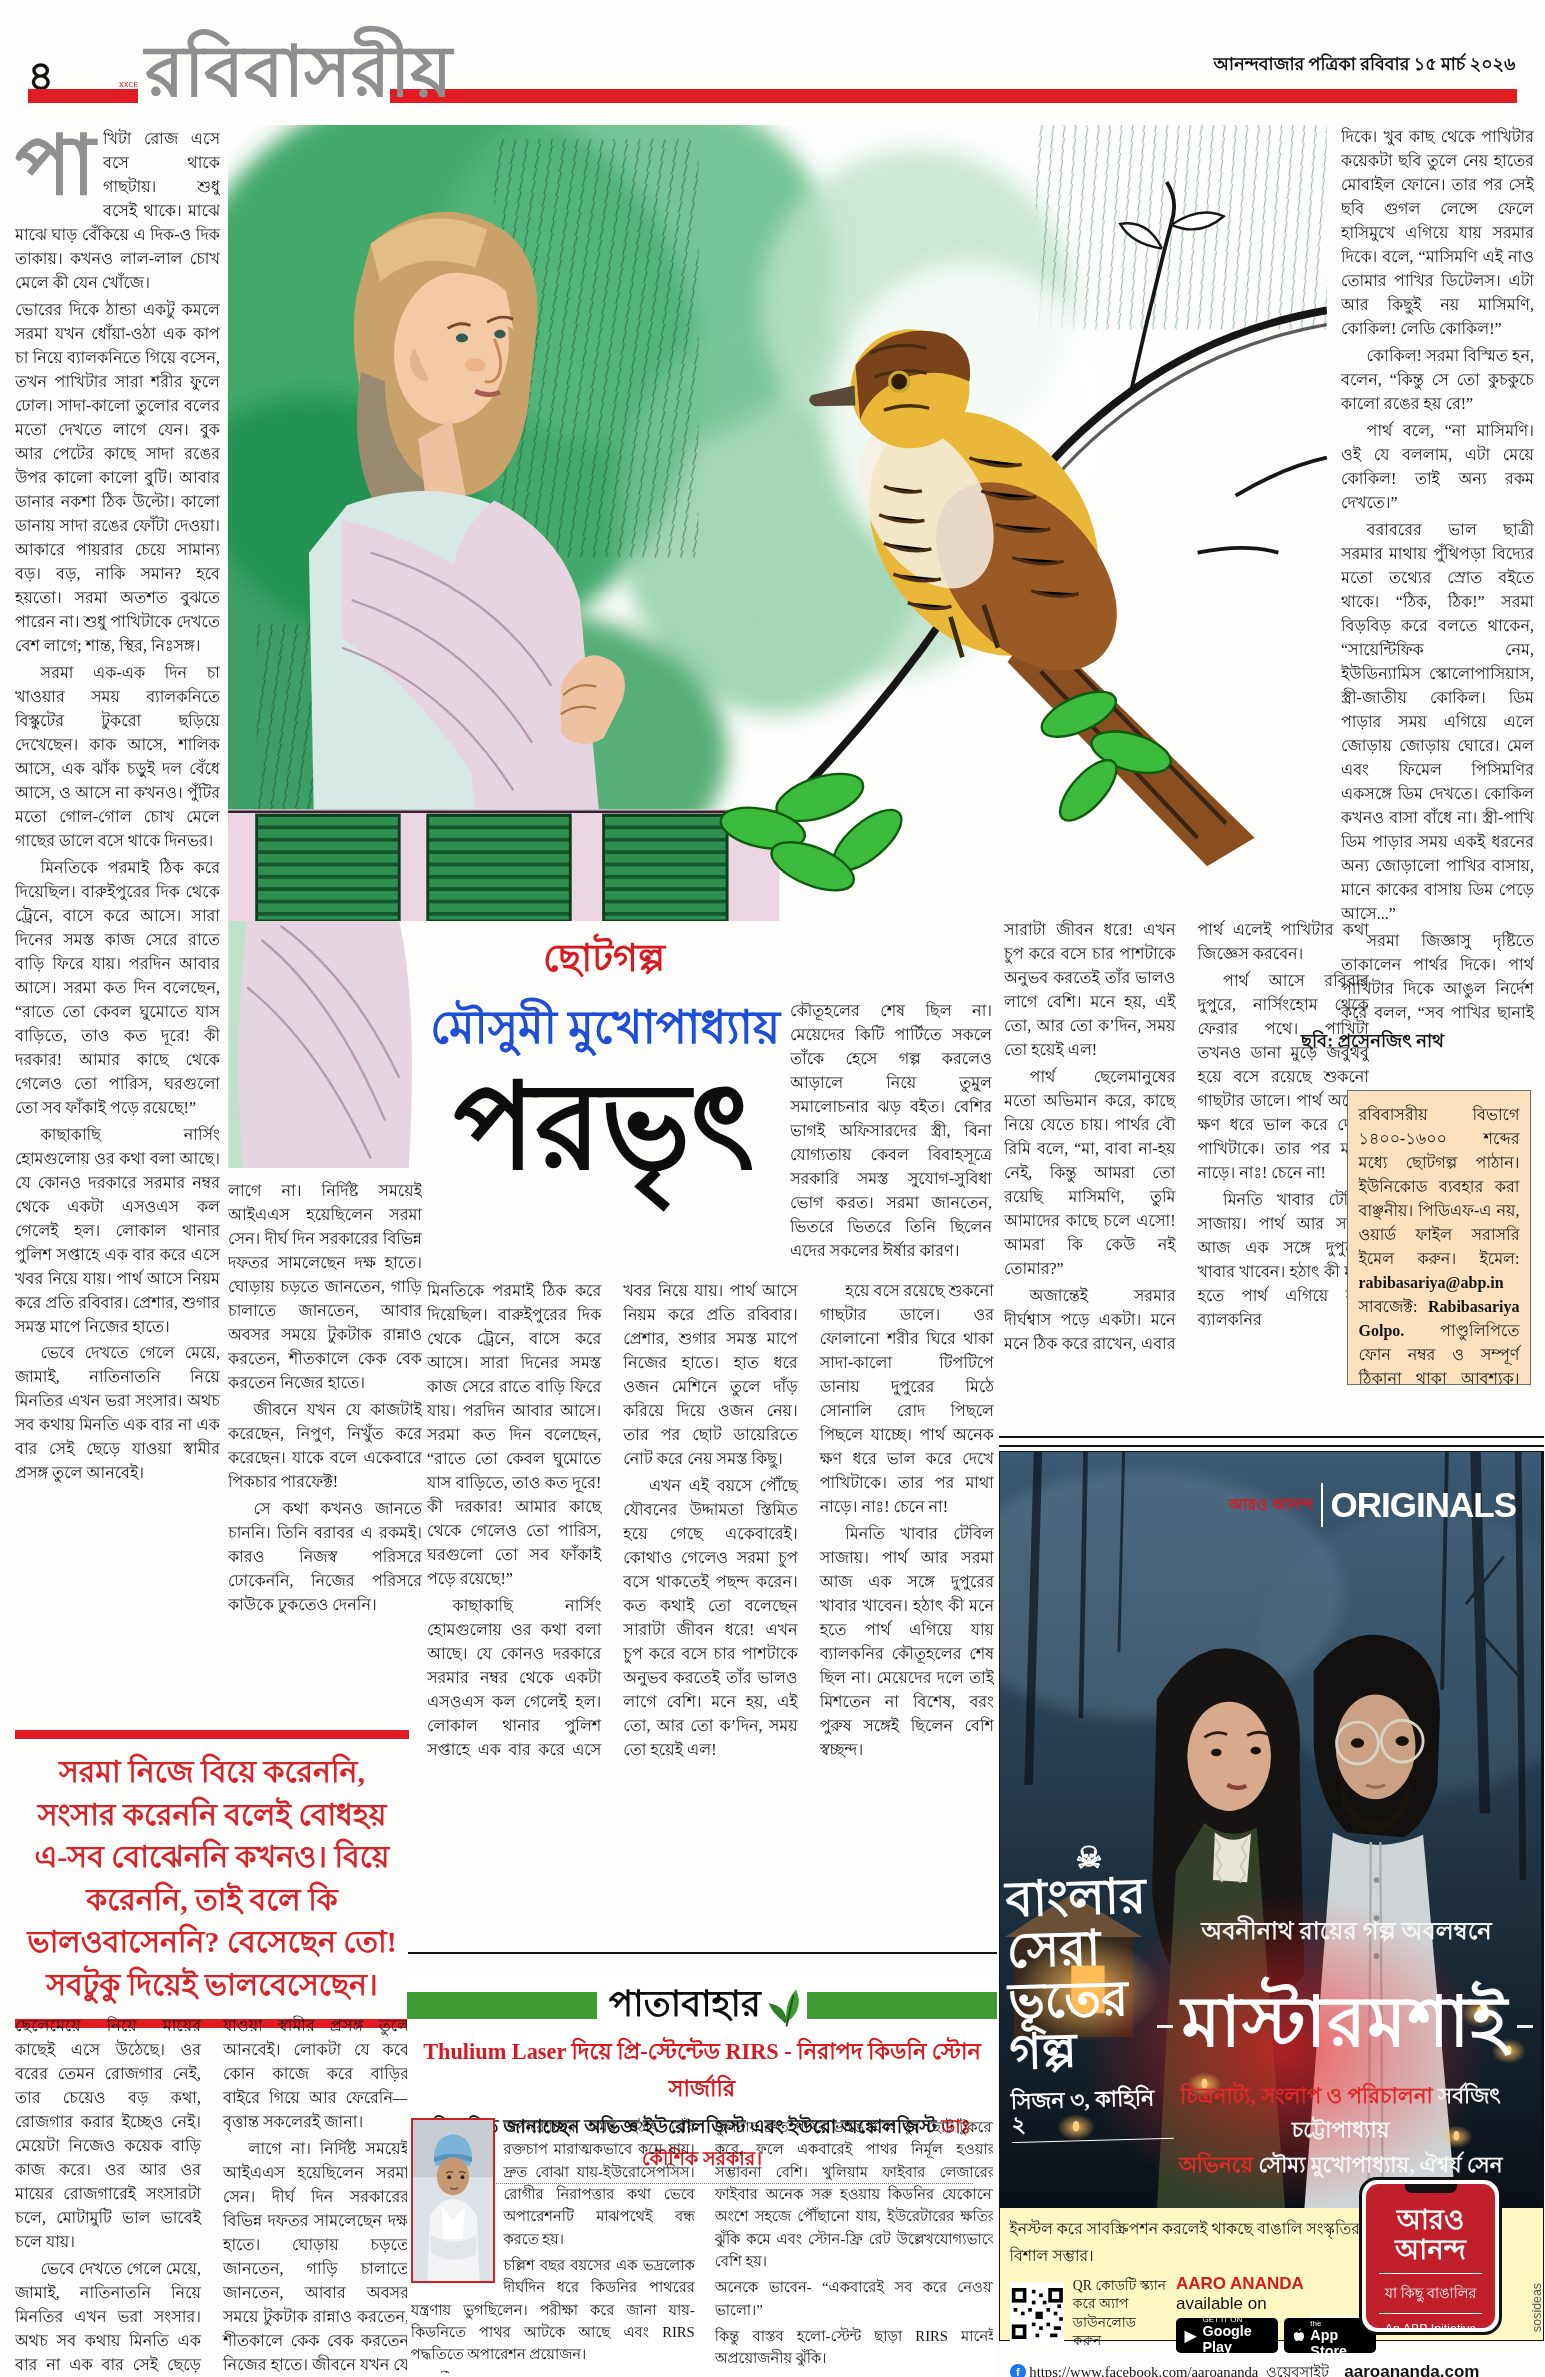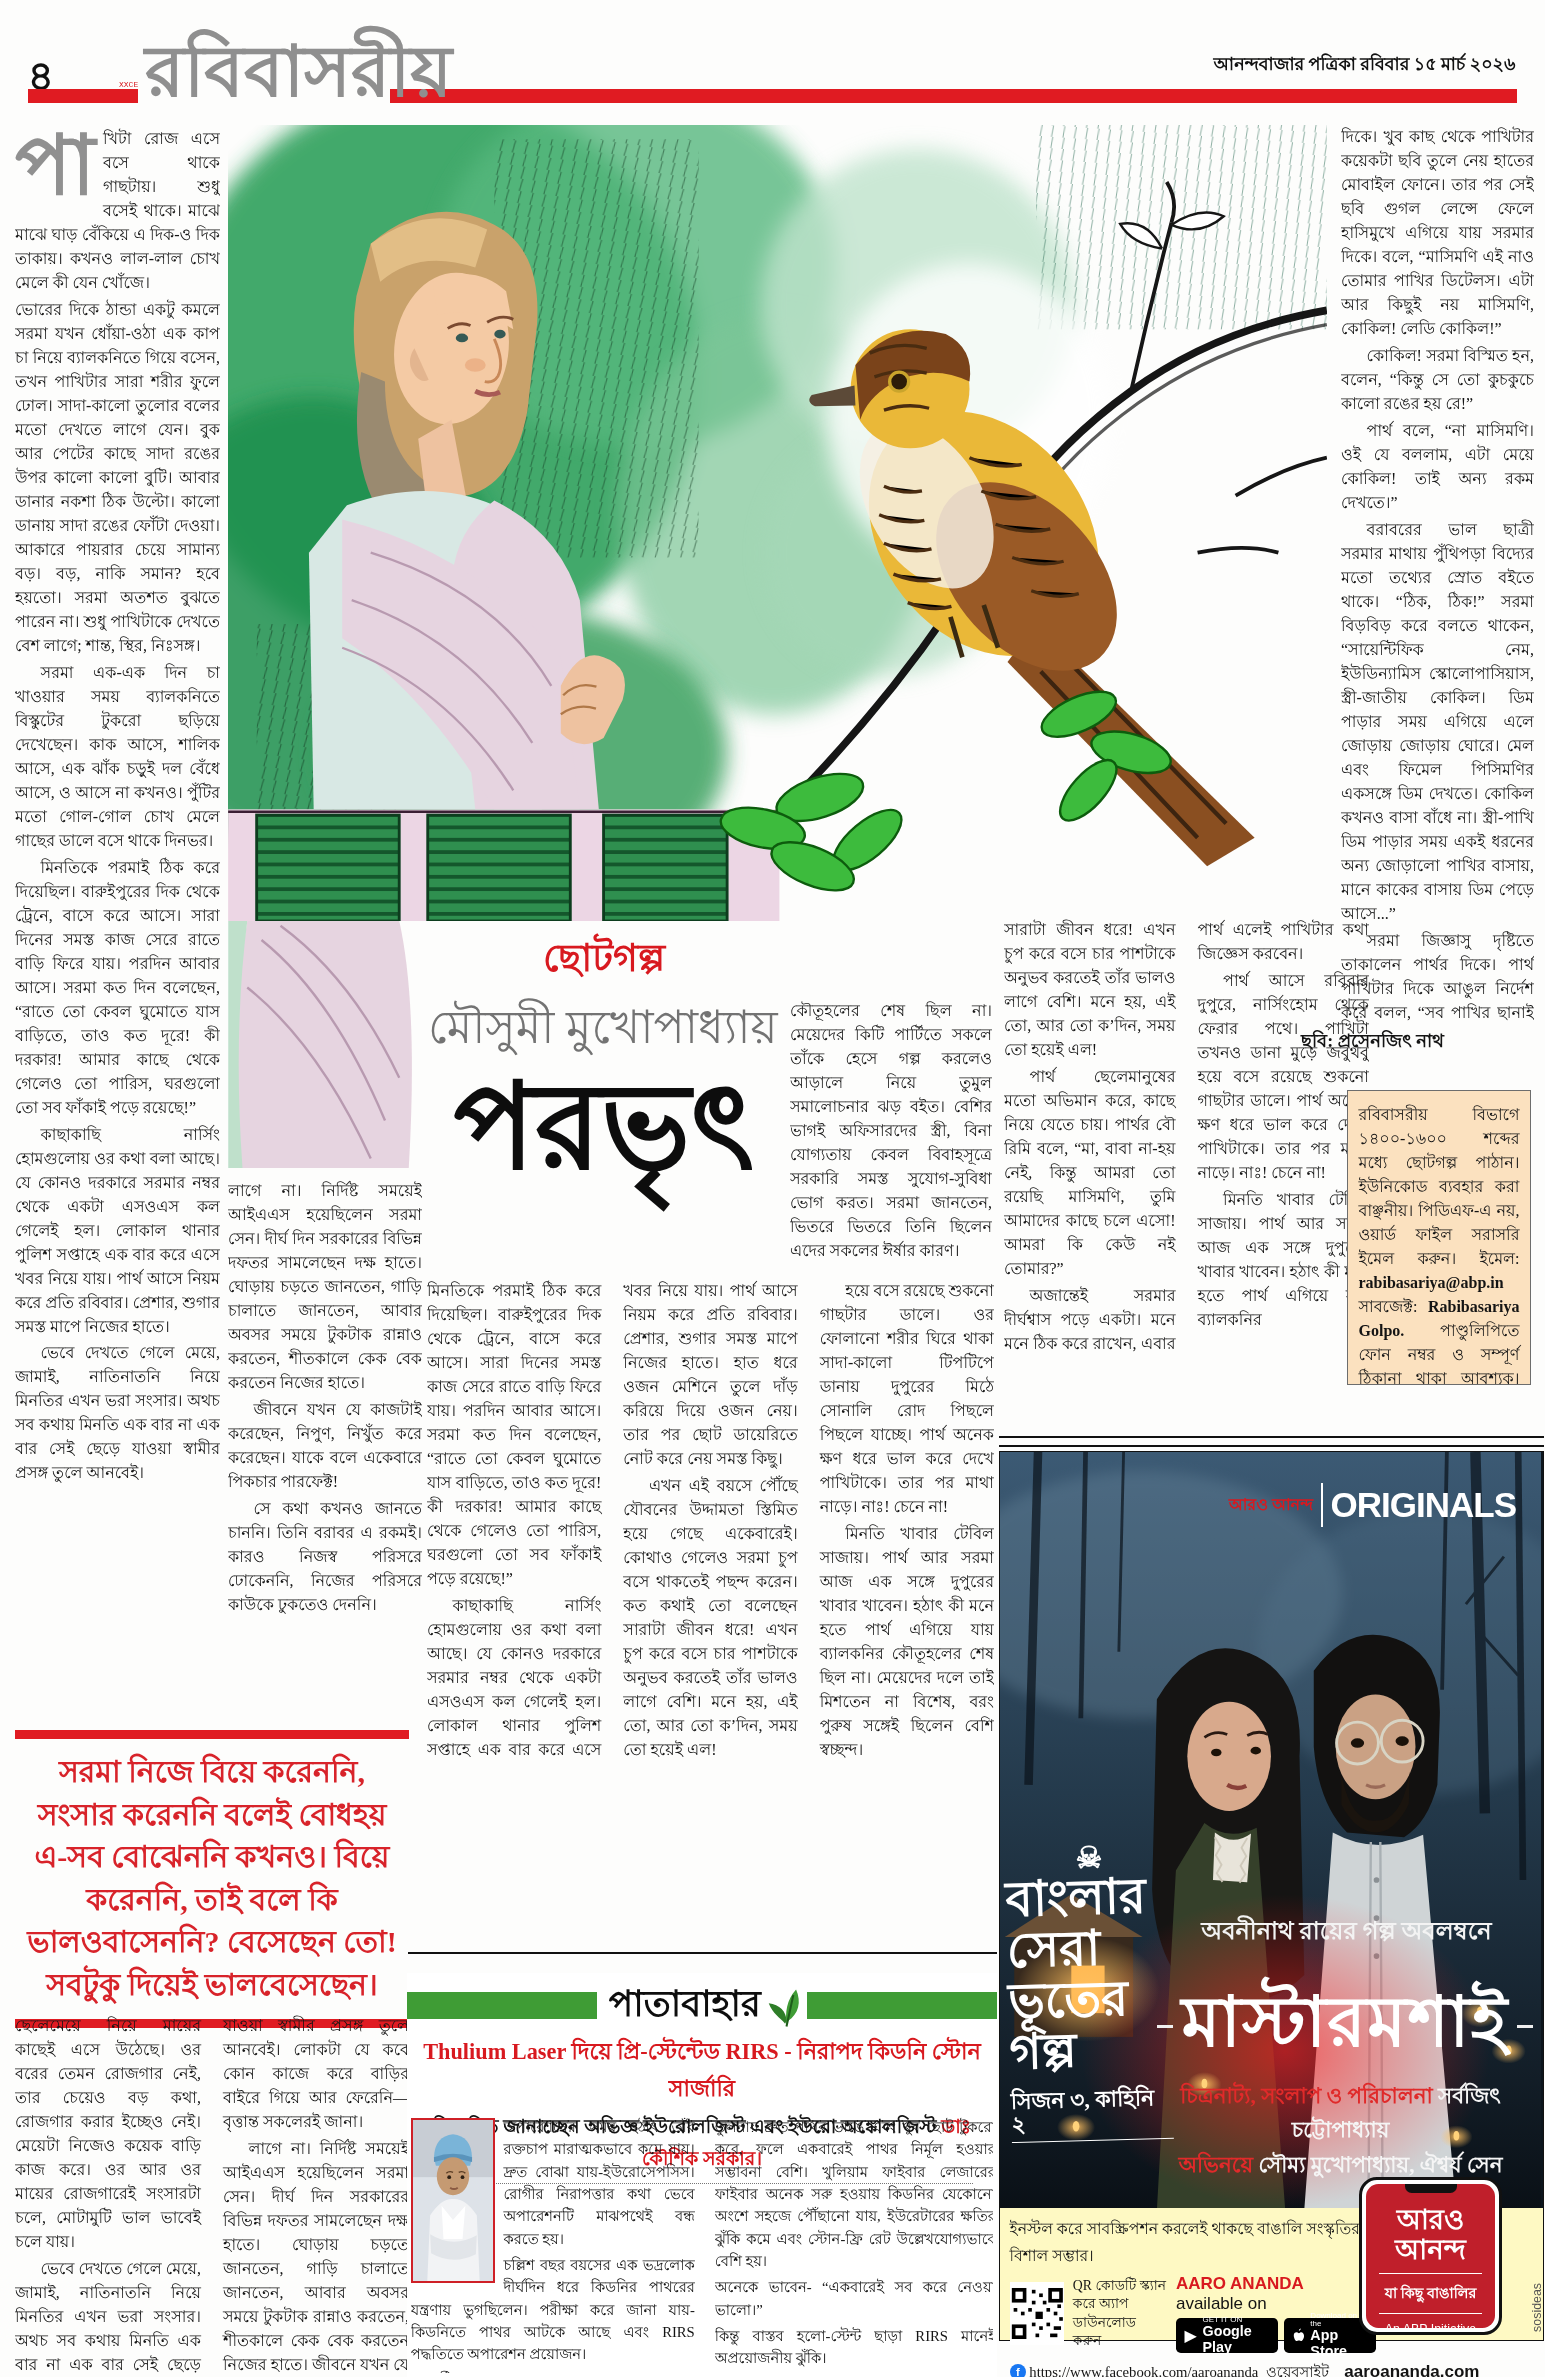--- a/index.html
+++ b/index.html
@@ -14,21 +14,21 @@
   
   .pageno{font-size:41px;font-weight:bold;color:#111;}
   .redband{position:absolute;left:27.6px;right:27.6px;top:89px;height:14.3px;background:#e01b22;}
   .mast-back{position:absolute;left:138px;top:28.5px;width:252px;height:90px;background:#fdfdfc;}
   .masthead{position:absolute;left:145px;top:37px;font-size:71px;font-weight:bold;color:#8f8f8f;line-height:1;}
   .xxce{position:absolute;left:119px;top:80px;font-size:8px;color:#d8191f;font-family:"Liberation Mono",monospace;}
   .dateline{position:absolute;right:29.5px;top:51px;font-size:17.6px;font-weight:bold;color:#111;}
   
   .dropcap{float:left;font-size:83px;line-height:.82;font-weight:bold;color:#909090;padding:4.8px 7.6px 0 0;}
   .kicker{font-size:38px;font-weight:bold;color:#d8191f;text-align:center;}
-  .author{font-size:46px;font-weight:normal;color:#737373;text-align:left;}
+  .author{font-size:46px;font-weight:bold;color:#1d4ed8;text-align:right;}
   .story-title{font-size:120px;font-weight:bold;color:#0d0d0d;text-align:center;line-height:1;}
   .pullquote-wrap{position:absolute;left:15px;top:1730px;width:394px;}
   .redbar{height:8.6px;background:#e01b22;}
   .pullquote{font-size:30px;line-height:1.42;font-weight:bold;color:#d8232a;text-align:center;margin:12.4px 2.9px;}
   .credit{position:absolute;left:1276px;top:1027px;width:193px;text-align:center;font-size:18px;font-weight:bold;}
   .notice{position:absolute;left:1347px;top:1090px;width:184px;height:295px;background:#fbe1bf;border:1.4px solid #6d6d6d;
           padding:12.4px 10.5px;box-sizing:border-box;font-size:16px;line-height:1.5;text-align:justify;overflow:hidden;}
   .notice b{font-family:"Liberation Serif",serif;}
   .rule-dbl{position:absolute;left:999px;top:1436px;width:545px;height:6.7px;border-top:2.4px solid #111;border-bottom:2.4px solid #111;}
   .rule-bot{position:absolute;left:408px;top:1952px;width:589px;height:0;border-top:2.9px solid #111;}
@@ -59,21 +59,21 @@
   .badge{background:#000;color:#fff;border-radius:4.8px;height:35px;display:flex;align-items:center;gap:5.7px;padding:0 8.6px;font-family:"Liberation Sans",sans-serif;}
   .badge small{display:block;font-size:8px;line-height:1;}
   .badge b{display:block;font-size:14.3px;line-height:1.1;}
   .strip-links{display:flex;align-items:center;gap:7.6px;margin-top:6.7px;font-size:14.7px;width:366px;}
   .strip-links .web{font-weight:bold;font-size:17px;font-family:"Liberation Sans",sans-serif;}
   .phone-mock{position:absolute;right:41px;bottom:4.8px;width:143px;height:158px;background:#fff;border:3.3px solid #111;border-radius:18px;padding:3.8px;box-sizing:border-box;z-index:6;}
   .phone-scr{position:relative;width:100%;height:100%;background:#c01f2b;border-radius:12.4px;color:#fff;text-align:center;overflow:hidden;}
   .notch{position:absolute;top:0;left:50%;transform:translateX(-50%);width:52px;height:8.6px;background:#111;border-radius:0 0 6.7px 6.7px;}
   .ph-app{font-size:27.6px;font-weight:bold;line-height:1.1;margin-top:21px;}
   .ph-div{width:80%;margin:7.6px auto;border-top:1.4px solid #fff;}
-  .ph-tag{font-size:14.3px;font-weight:bold;}
+  .ph-tag{font-size:14.3px;font-weight:normal;}
   .ph-init{font-size:12.4px;margin-top:6.7px;font-family:"Liberation Sans",sans-serif;}
   .sos{position:absolute;right:-1px;bottom:57px;transform:rotate(-90deg);transform-origin:right bottom;font-size:12.4px;color:#555;font-family:"Liberation Sans",sans-serif;z-index:7;}
   
   .pata{position:absolute;left:407px;top:1973px;width:590px;height:410px;box-sizing:border-box;border-bottom:3.8px solid #27348b;background:#fff;}
   .pata-band{display:flex;align-items:center;margin-top:10.5px;height:44px;}
   .pata-band .g{flex:1;height:27.6px;background:#3f9c35;}
   .pata-band .t{font-size:36px;font-weight:bold;color:#0d0d0d;padding:0 4.8px 0 11.4px;}
   .pata-head{font-size:22.3px;font-weight:bold;color:#d8191f;text-align:center;margin-top:6.7px;font-family:"Liberation Serif",serif;}
   .pata-sub{font-size:19px;font-weight:bold;text-align:center;margin-top:3.8px;padding-bottom:6.7px;border-bottom:1.4px dotted #777;width:92%;margin-left:auto;margin-right:auto;}
   .pata-sub .r{color:#d8191f;}

